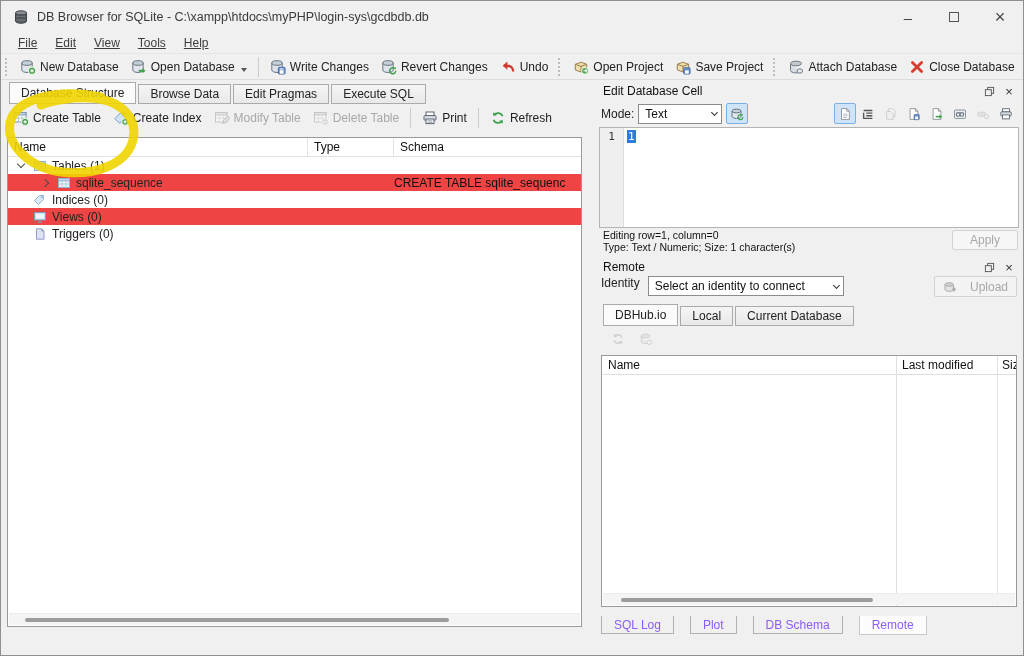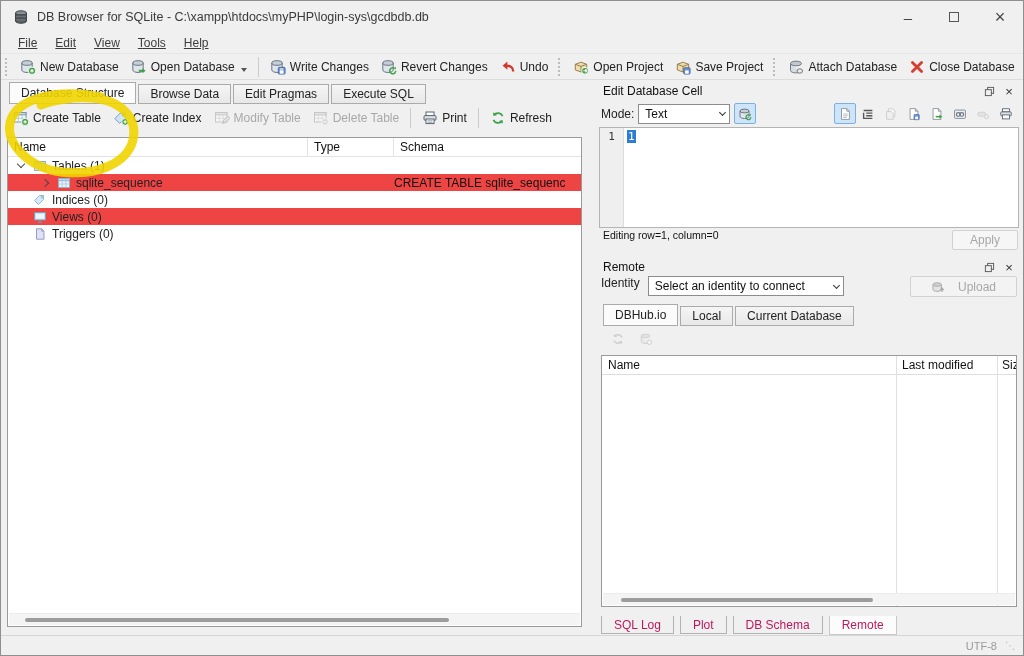--- a/index.html
+++ b/index.html
@@ -69,33 +69,33 @@
   .editor{position:relative;height:101px;background:#fff;border:1px solid #b4b4b4;display:flex;}
   .gutter{width:24px;background:#efefef;border-right:1px solid #dcdcdc;text-align:center;padding-top:2px;color:#333;font-family:"DejaVu Sans Mono",monospace;font-size:11px;}
   .ebody{flex:1;padding:2px 3px;font-family:"DejaVu Sans Mono",monospace;font-size:11px;}
   .sel{background:#2f7cd6;color:#fff;padding:0 1px;}
   .cellstatus{position:relative;height:26px;padding:1px 4px;font-size:10.5px;line-height:12px;color:#111;}
   .applybtn{position:absolute;right:1px;top:2px;width:66px;height:20px;background:#f6f6f6;border:1px solid #d2d2d2;
     border-radius:2px;color:#a8a8a8;font-family:inherit;font-size:12px;}
   
   #remote{left:598px;top:257px;width:420px;height:358px;}
   .idrow{height:26px;display:flex;align-items:flex-start;gap:8px;padding:0 2px;}
-  .upbtn{margin-left:auto;display:flex;align-items:center;gap:13px;height:21px;padding:0 20px;
+  .upbtn{margin-left:auto;display:flex;align-items:center;gap:13px;height:21px;padding:0 8px;
     background:#f3f3f3;border:1px solid #d2d2d2;border-radius:2px;color:#a8a8a8;font-family:inherit;font-size:12px;}
   .rtabs{margin-top:4px;height:20px;display:flex;align-items:flex-end;padding-left:4px;}
   .rtoolrow{height:26px;display:flex;align-items:center;gap:6px;padding-left:8px;}
   .rtable{position:relative;margin-top:3px;margin-left:2px;width:416px;height:252px;background:#fff;border:1px solid #9a9a9a;overflow:hidden;}
   .rt-header{display:flex;height:19px;border-bottom:1px solid #dedede;align-items:center;}
   .rt-h{padding:0 6px;height:100%;display:flex;align-items:center;color:#111;white-space:nowrap;overflow:hidden;}
   .rt-h.c1{width:294px;}.rt-h.c2{width:100px;}.rt-h.c3{flex:1;}
   .vline{position:absolute;top:0;bottom:0;width:1px;background:#e0e0e0;}
   
   .btabs{position:absolute;left:600px;top:615px;height:20px;display:flex;align-items:flex-start;}
   .btab{display:inline-flex;align-items:center;height:18px;padding:0 12px;border:1px solid #b2b2b2;border-top:none;
-    background:#f0f0f0;margin-right:6px;color:#be185d;}
+    background:#f0f0f0;margin-right:16px;color:#8b5cf6;}
   .btab.active{background:#fcfcfc;height:19px;border-color:#c9c9c9;}
   
   .statusbar{position:absolute;left:0;bottom:0;width:100%;height:20px;border-top:1px solid #d6d6d6;
     display:flex;align-items:center;justify-content:flex-end;padding-right:8px;gap:8px;color:#9a9a9a;font-size:11px;}
   .gripglyph{color:#b5b5b5;font-size:10px;}
   
   #annot{position:absolute;left:0;top:84px;width:170px;height:104px;pointer-events:none;z-index:50;}
 </style>
 </head>
 <body>
@@ -369,21 +369,21 @@
           <svg width="11" height="11" viewBox="0 0 12 12">
               <rect x="4" y="1.5" width="6.5" height="6.5" fill="#f0f0f0" stroke="#555"></rect>
               <rect x="1.5" y="4" width="6.5" height="6.5" fill="#f0f0f0" stroke="#555"></rect>
             </svg>
         </span>
         <span class="dkbtn">×</span>
       </div>
     </div>
     <div class="moderow">
       <span>Mode:</span>
-      <div class="qselect" style="width:92px;text-align:right;">
+      <div class="qselect" style="width:84px;text-align:right;">
         <span>Text</span>
           <span class="chev right" style="transform:rotate(45deg);"></span>
       </div>
       <button class="ibtn active">
         <svg class="i14" viewBox="0 0 14 14">
           <path d="M2 4v5.5c0 1.1 2 2 4.5 2s4.5-.9 4.5-2V4" fill="#dfe5ea" stroke="#6b7682"></path>
           <ellipse cx="6.5" cy="4" rx="4.5" ry="1.9" fill="#c6cfd7" stroke="#6b7682"></ellipse>
           <path d="M12.8 10.3a2.4 2.4 0 1 1-1-2" fill="none" stroke="#3fa04b" stroke-width="1.3"></path>
           <path d="M13 6.8l-.2 2-1.8-.5z" fill="#3fa04b"></path>
         </svg>
@@ -445,20 +445,21 @@
           </svg>
         </button>
       </div>
     </div>
     <div class="editor">
       <div class="gutter">1</div>
       <div class="ebody"><span class="sel">1</span></div>
     </div>
     <div class="cellstatus">
       <div>Editing row=1, column=0</div>
+      <div>Type: Text / Numeric; Size: 1 character(s)</div>
       <button class="applybtn">Apply</button>
     </div>
   </div>
 
   <div class="dock" id="remote">
     <div class="dock-title">
       <span>Remote</span>
       <div class="dock-btns">
         <span class="dkbtn">
           <svg width="11" height="11" viewBox="0 0 12 12">
@@ -520,22 +521,18 @@
     </div>
   </div>
 
   <div class="btabs">
     <span class="btab">SQL Log</span>
     <span class="btab">Plot</span>
     <span class="btab">DB Schema</span>
     <span class="btab active">Remote</span>
   </div>
 
-  <div class="statusbar">
-    <span>UTF-8</span>
-    <span class="gripglyph">⋱</span>
-  </div>
 
   <svg id="annot" viewBox="0 0 170 104">
     <path d="M100 12 C 55 3, 14 14, 9 38 C 5 59, 28 83, 60 87 C 95 91, 126 79, 132 55 C 137 33, 120 14, 88 13 C 74 12, 52 15, 40 20" fill="none" stroke="#f0d400" stroke-width="9" stroke-linecap="round" opacity="0.9"></path>
   </svg>
 
 </div>
 
 </body></html>

